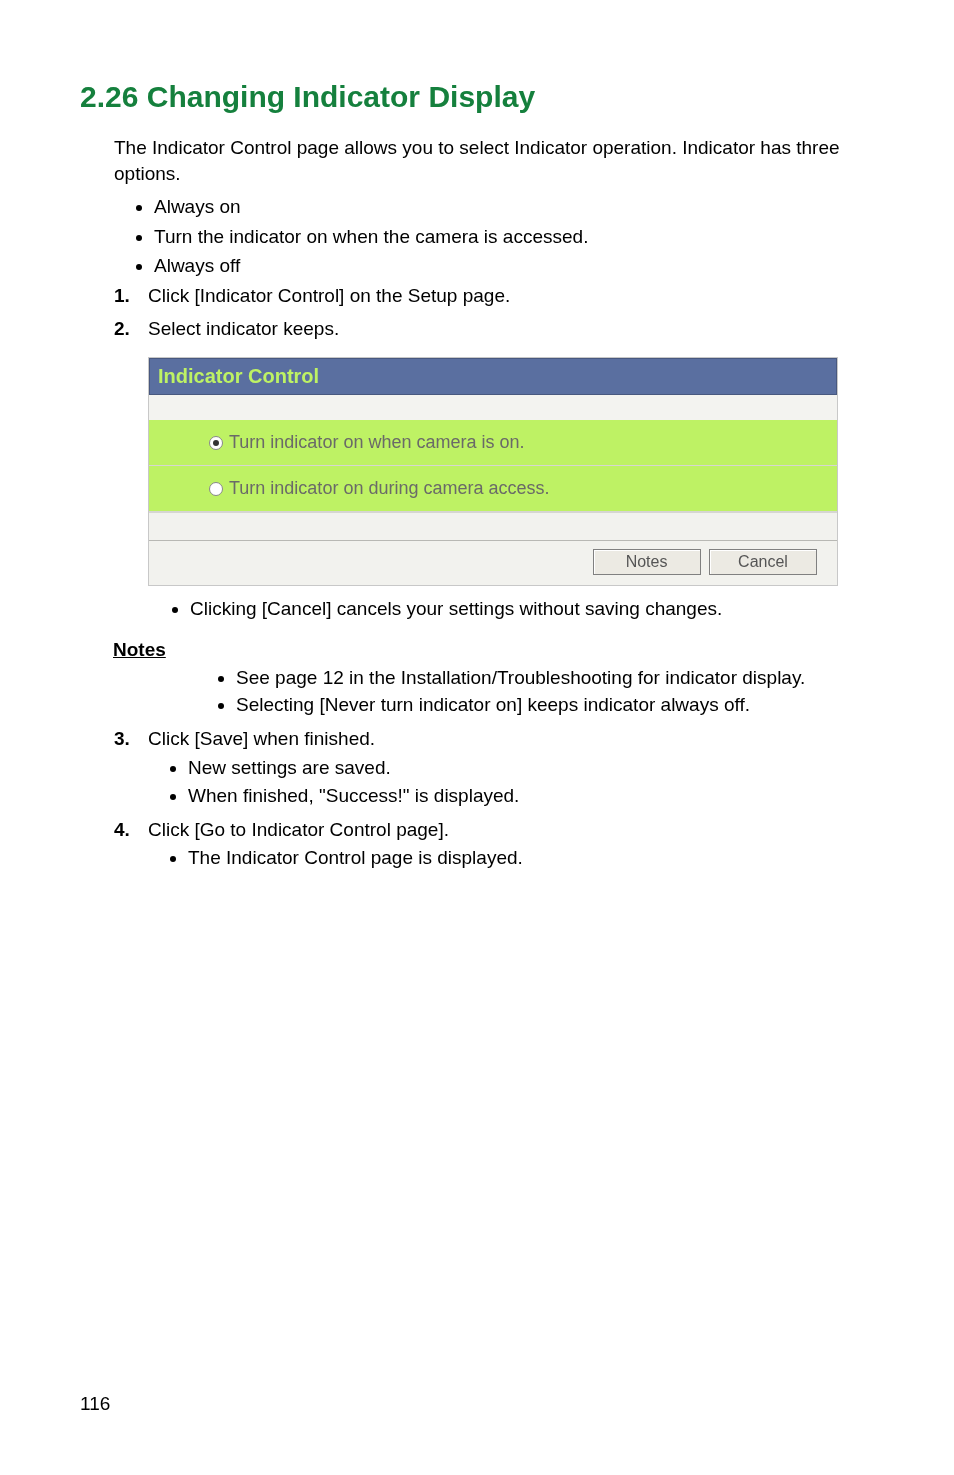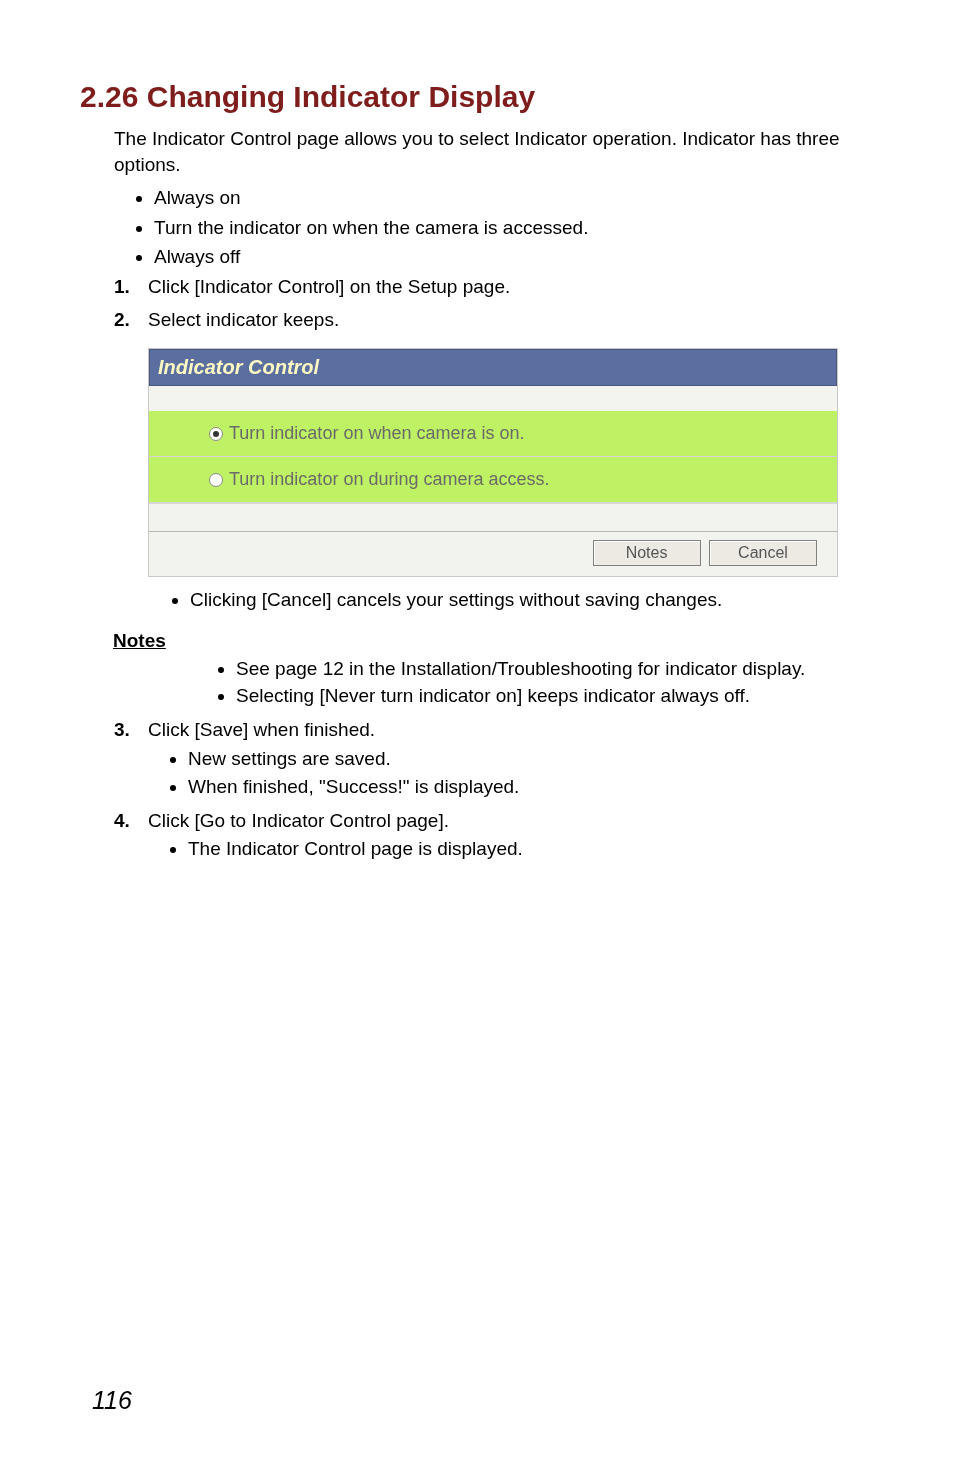--- a/index.html
+++ b/index.html
@@ -19,22 +19,22 @@
       padding: 80px 80px 0 80px;
     }
     .header-area {
       border-bottom: 3px solid #d9a300;
       padding-bottom: 4px;
       margin-bottom: 18px;
     }
     .heading {
       font-size: 30px;
       font-weight: bold;
-      color: #7f1d1d;
-      margin-bottom: 12px;
+      color: #15803d;
+      margin-bottom: 21px;
     }
     .intro {
       font-size: 19px;
       line-height: 1.35;
       margin-left: 34px;
       margin-bottom: 6px;
     }
     ul.bullets {
       list-style: disc;
       margin-left: 74px;
@@ -56,27 +56,26 @@
       min-width: 34px;
     }
     .screenshot {
       margin: 14px 0 10px 68px;
       width: 690px;
       border: 1px solid #c8c8c8;
       background: #f3f3f0;
     }
     .ss-title {
       background: #5a6fa0;
-      color: #fef9c3;
+      color: #bef264;
       font-family: Verdana, Arial, sans-serif;
       font-weight: bold;
       font-size: 20px;
       padding: 6px 0 6px 8px;
       border: 1px solid #48587f;
-      font-style: italic;
     }
     .ss-body {
       background: #bef264;
       margin-top: 25px;
     }
     .ss-row {
       padding: 12px 10px 12px 60px;
       border-bottom: 1px solid #d6d6d2;
       font-family: Verdana, Arial, sans-serif;
       font-size: 18px;
@@ -154,23 +153,22 @@
     }
     ul.step-sub {
       list-style: disc;
       margin-left: 40px;
       font-size: 19px;
       line-height: 1.5;
     }
     .page-number {
       position: absolute;
       bottom: 60px;
-      left: 92px;
-      font-size: 25px;
-      font-style: italic;
+      left: 80px;
+      font-size: 19px;
     }
   </style>
 </head>
 <body>
 
 <div class="page">
 
   <h1 class="heading">2.26  Changing Indicator Display</h1>
 
   <p class="intro">The Indicator Control page allows you to select Indicator operation. Indicator has three options.</p>

